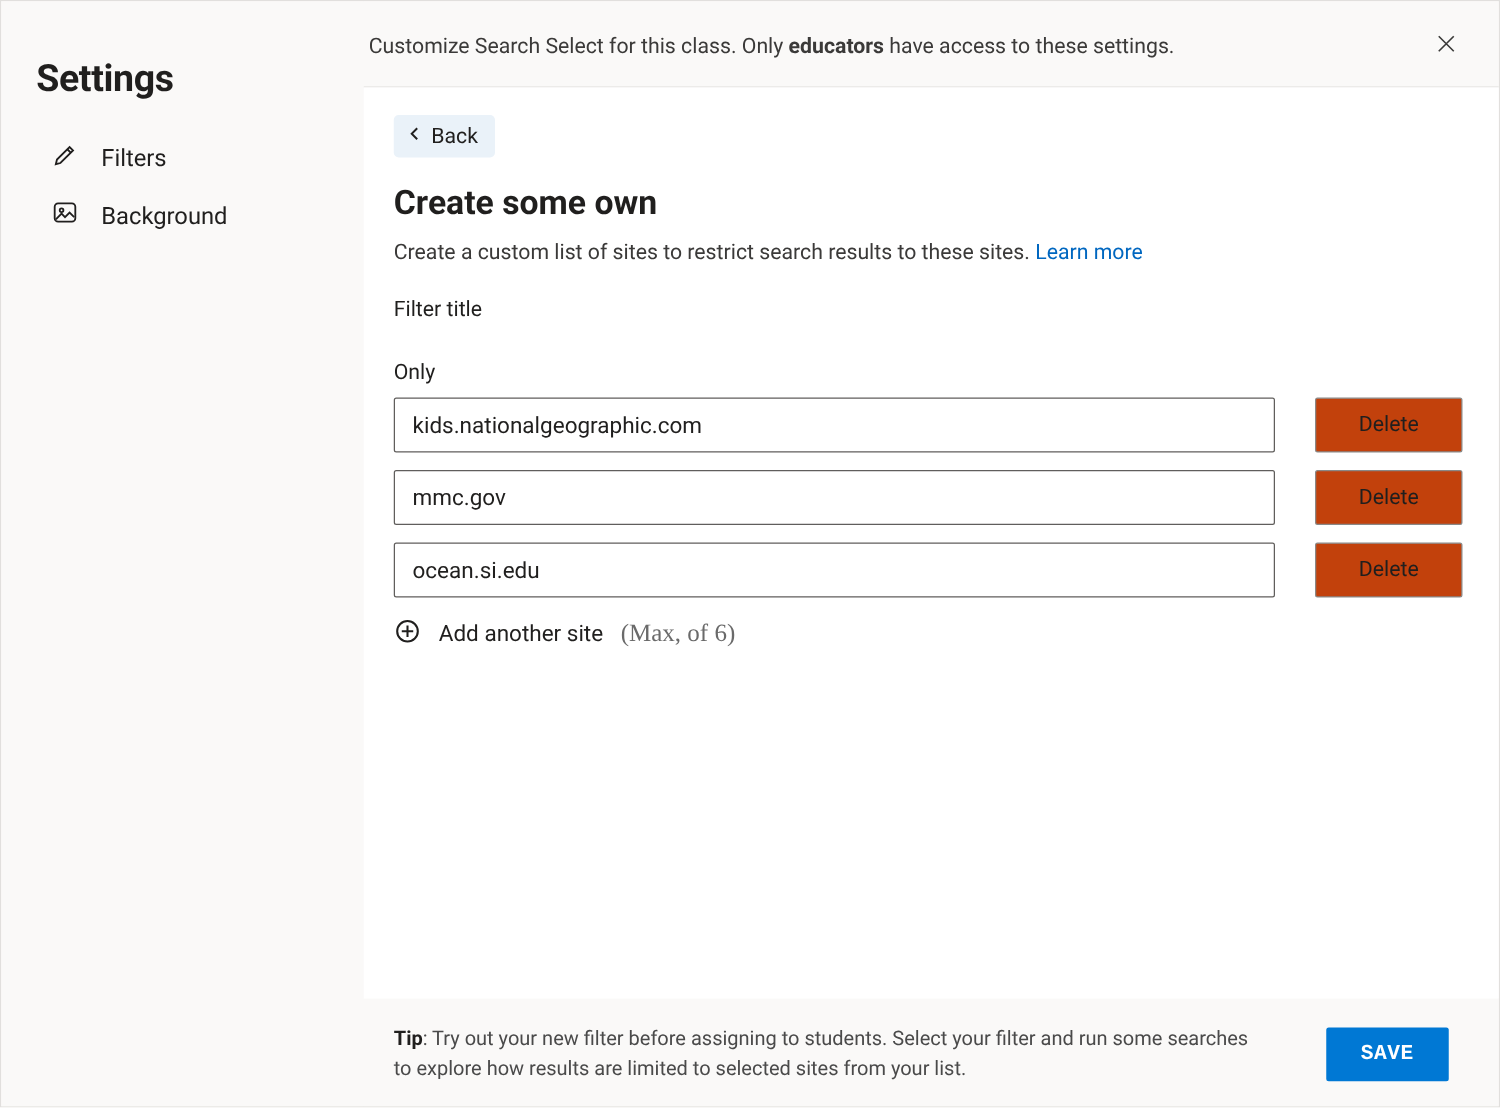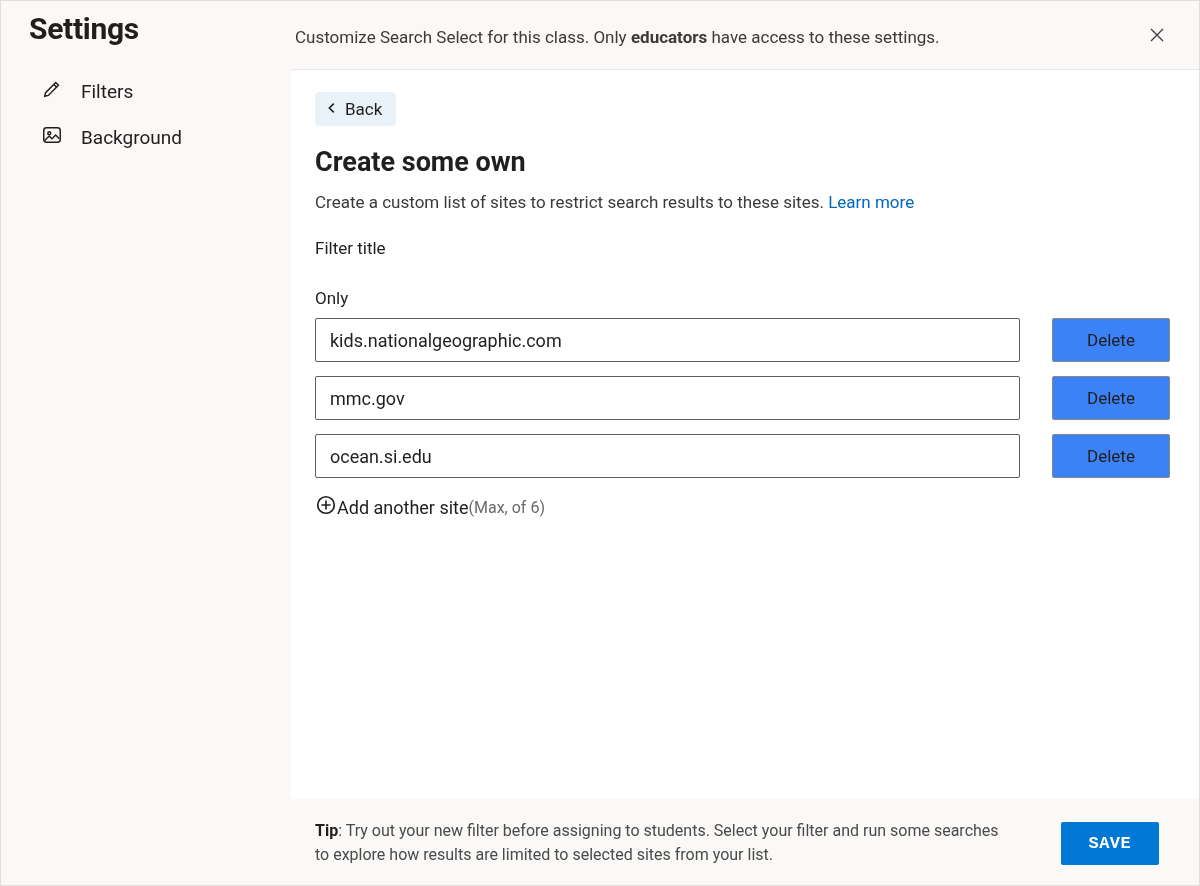--- a/index.html
+++ b/index.html
@@ -19,21 +19,21 @@
     flex-direction: column;
   }
   .body-row {
     display: flex;
     flex: 1 1 auto;
     min-height: 0;
   }
   
   .sidebar {
     width: 290px;
-    padding: 10px 20px 20px 28px;
+    padding: 45px 20px 20px 28px;
     background: #faf9f8;
     flex: 0 0 auto;
   }
   .sidebar h1 {
     font-size: 30px;
     font-weight: 700;
     margin-bottom: 22px;
     letter-spacing: -0.3px;
   }
   .nav-item {
@@ -142,37 +142,38 @@
     border-radius: 2px;
     font-size: 18px;
     padding: 0 14px;
     font-family: inherit;
     color: #201f1e;
   }
   .delete-btn {
     width: 118px;
     height: 44px;
     border: 1px solid #8a8886;
-    background: #3b82f6;
+    background: #c2410c;
     border-radius: 2px;
     font-size: 17px;
     font-family: inherit;
     color: #201f1e;
     cursor: pointer;
   }
 
   .add-row {
     display: flex;
     align-items: center;
+    gap: 14px;
     margin-top: 16px;
     cursor: pointer;
   }
   .add-row svg { width: 22px; height: 22px; }
   .add-label { font-size: 18px; color: #201f1e; }
-  .add-hint { font-size: 16px; color: #6a6a6a; }
+  .add-hint { font-size: 20px; color: #6a6a6a; font-family: Liberation Serif, serif; }
 
   
   .footer {
     display: flex;
     align-items: center;
     justify-content: space-between;
     padding: 20px 40px 18px 24px;
     background: #faf9f8;
     gap: 40px;
   }

